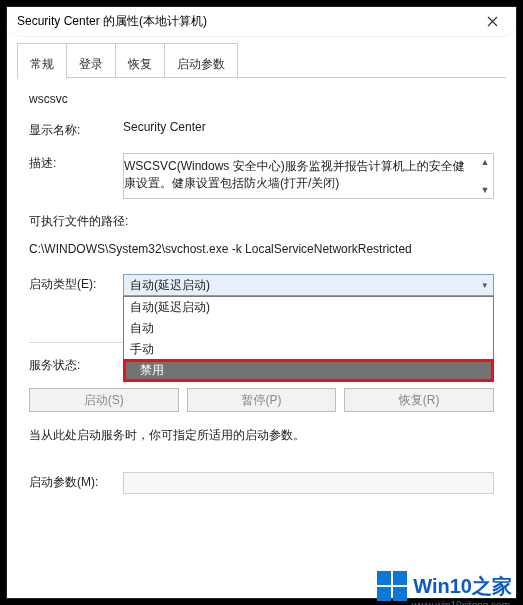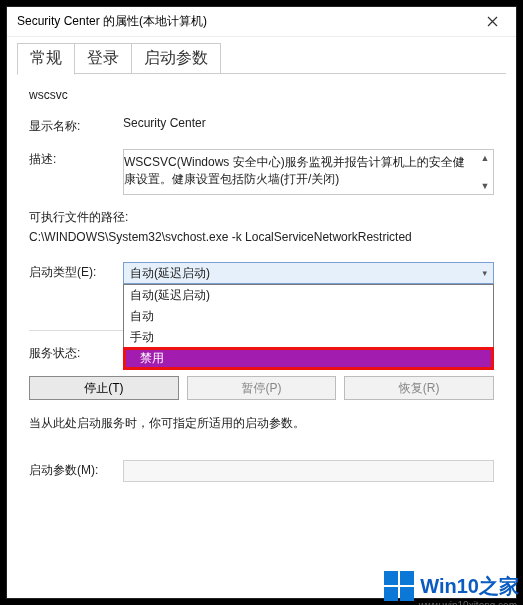--- a/index.html
+++ b/index.html
@@ -21,47 +21,48 @@
     height:100%;
     display:flex;
     flex-direction:column;
   }
   .titlebar {
     display:flex;
     align-items:center;
     height:30px;
     padding:0 4px 0 10px;
     border-bottom:1px solid #eee;
+    border-radius:15px;
   }
   .titlebar .title { flex:1; font-size:12px; color:#000; }
   .titlebar .close {
     width:40px; height:28px;
     display:flex; align-items:center; justify-content:center;
     font-size:14px; color:#333;
   }
   .tabs {
     display:flex;
     padding:6px 10px 0 10px;
     position:relative;
   }
   .tabs::after{
     content:"";
     position:absolute;
     left:10px; right:10px; bottom:0;
     height:1px; background:#ccc;
   }
   .tab {
-    padding:4px 12px 5px;
+    padding:12px 12px 5px;
     border:1px solid #ccc;
     border-bottom:none;
     background:#fff;
     margin-right:-1px;
     position:relative;
     color:#333;
-    font-size:16px;
+    font-size:12px;
     text-align:right;
   }
   .tab.active {
     z-index:2;
     border-bottom:1px solid #fff;
     margin-bottom:-1px;
   }
   .content {
     padding:14px 22px 10px 22px;
     flex:1;
@@ -79,21 +80,21 @@
     line-height:1.4;
     position:relative;
   }
   .desc-box .scroll-up, .desc-box .scroll-down {
     position:absolute; right:0; width:16px; height:16px;
     display:flex; align-items:center; justify-content:center;
     color:#555; font-size:9px;
   }
   .desc-box .scroll-up{ top:0;} .desc-box .scroll-down{bottom:0;}
   .path { margin-bottom:18px; }
-  .path .path-label{ margin-bottom:4px;}
+  .path .path-label{ margin-bottom:12px;}
   .select-wrap {
     position:relative; flex:1;
   }
   .select-box {
     border:1px solid #7a9fd6;
     background:#e6f0fb;
     height:22px;
     display:flex; align-items:center;
     padding:0 6px;
     justify-content:space-between;
@@ -101,40 +102,40 @@
   .select-box .caret { font-size:9px; color:#555;}
   .dropdown {
     position:absolute;
     left:0; right:0; top:22px;
     border:1px solid #7a7a7a;
     background:#fff;
     z-index:5;
   }
   .dropdown .opt { padding:2px 6px; }
   .dropdown .opt.highlight {
-    background:#a21caf; color:#fff;
+    background:#737373; color:#fff;
     outline:3px solid #e11; outline-offset:-2px;padding-left:16px;
   }
   hr.sep { border:none; border-top:1px solid #ddd; margin:46px 0 12px; }
   .btn-row { display:flex; gap:8px; margin-bottom:14px;}
   .btn {
     flex:1; height:24px;
     border:1px solid #bcbcbc;
     background:#f2f2f2;
     display:flex; align-items:center; justify-content:center;
     color:#888;
   }
   .btn.enabled { color:#000; background:#e9e9e9; border-color:#8a8a8a;}
   .hint { margin-bottom:28px; line-height:1.5;}
   .param-row .input {
     flex:1; height:22px; border:1px solid #d0d0d0;
     background:#f7f7f7;
   }
   .watermark {
-    position:absolute; right:4px; bottom:4px;
+    position:absolute; right:11px; bottom:4px;
     display:flex; align-items:center; gap:6px;
     color:#0b5cc2; font-weight:bold; font-size:20px;
     pointer-events:none;
   }
   .watermark .sub { position:absolute; right:2px; bottom:-10px; font-size:10px; color:#666; font-weight:normal;}
   .winlogo { width:30px; height:30px; display:grid; grid-template-columns:1fr 1fr; grid-template-rows:1fr 1fr; gap:2px;}
   .winlogo div{ background:#0b78d7;}
 </style>
 </head>
 <body>
@@ -145,20 +146,21 @@
     <div class="close">
       <svg width="11" height="11" viewBox="0 0 11 11">
           <path d="M1 1 L10 10 M10 1 L1 10" stroke="#333" stroke-width="1.2"></path>
         </svg>
     </div>
   </div>
 
   <div class="tabs">
     <div class="tab active">常规</div>
     <div class="tab">登录</div>
+    <div class="tab">恢复</div>
     <div class="tab">启动参数</div>
   </div>
 
   <div class="content">
 
     <div class="row">
       <div class="value">wscsvc</div>
     </div>
 
     <div class="row">
@@ -197,21 +199,21 @@
     </div>
 
     <hr class="sep">
 
     <div class="row">
       <div class="label">服务状态:</div>
       <div class="value">正在运行</div>
     </div>
 
     <div class="btn-row">
-      <div class="btn enabled">停止(T)</div>
+      <div class="btn">启动(S)</div>
       <div class="btn">暂停(P)</div>
       <div class="btn">恢复(R)</div>
     </div>
 
     <div class="hint">当从此处启动服务时，你可指定所适用的启动参数。</div>
 
     <div class="row param-row">
       <div class="label">启动参数(M):</div>
       <div class="input"></div>
     </div>

